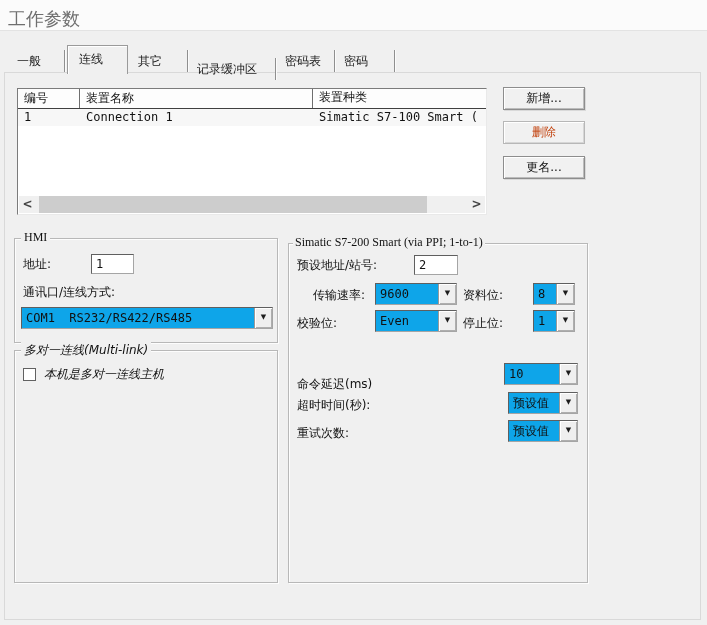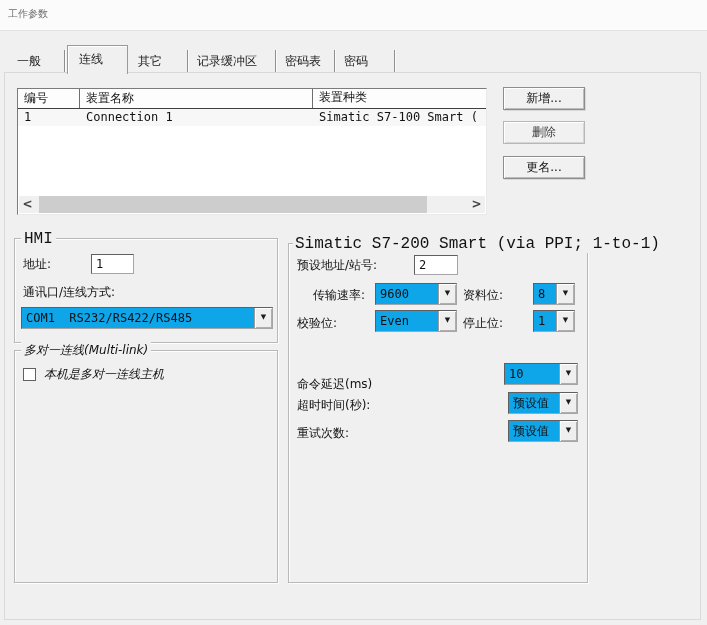--- a/index.html
+++ b/index.html
@@ -3,21 +3,21 @@
 <meta charset="utf-8">
 <style>
   html,body{margin:0;padding:0;}
   body{width:707px;height:625px;overflow:hidden;background:#fff;}
   .win{position:relative;width:707px;height:625px;background:#f0f0f0;
        font-family:"DejaVu Sans","Liberation Sans",sans-serif;font-size:12px;color:#111;}
 
   
   .titlebar{position:absolute;left:0;top:0;width:707px;height:30px;background:#fbfbfb;
             border-bottom:1px solid #e3e3e3;}
-  .titlebar .t{position:absolute;left:8px;top:7px;font-size:10px;color:#6f6f6f;}
+  .titlebar .t{position:absolute;left:8px;top:7px;font-size:18px;color:#6f6f6f;}
 
   
   .panel{position:absolute;left:4px;top:72px;width:697px;height:548px;
          background:#f0f0f0;border:1px solid #d9d9d9;box-sizing:border-box;}
 
   
   .tab{position:absolute;top:50px;height:22px;line-height:22px;padding-left:9px;
        box-sizing:border-box;border-right:1px solid #8f8f8f;box-shadow:1px 0 0 #fbfbfb;
        color:#1a1a1a;cursor:default;}
   .tab.sel{top:45px;height:29px;line-height:26px;background:#f0f0f0;z-index:3;
@@ -38,21 +38,21 @@
   .lv-scroll{position:absolute;left:1px;right:1px;bottom:1px;height:17px;background:#f0f0f0;}
   .lv-thumb{position:absolute;left:20px;top:0;width:388px;height:17px;background:#cdcdcd;}
   .lv-arrow{position:absolute;top:0;width:17px;height:17px;line-height:16px;text-align:center;
             color:#444;font-weight:bold;font-size:12px;}
   .lv-arrow.left{left:0;} .lv-arrow.right{right:0;}
 
   
   .btn{position:absolute;left:503px;width:82px;height:23px;background:#f1f1f1;
        border:1px solid #8d8d8d;box-sizing:border-box;text-align:center;line-height:20px;
        box-shadow:inset 1px 1px 0 #ffffff, inset -1px -1px 0 #bcbcbc, 1px 1px 0 #d9d9d9;cursor:default;}
-  .btn.disabled{color:#404040;border-color:#b7b7b7;
+  .btn.disabled{color:#c2410c;border-color:#b7b7b7;
        box-shadow:inset 1px 1px 0 #ffffff, inset -1px -1px 0 #d6d6d6;}
 
   
   .groupbox{position:absolute;border:1px solid #b8b8b8;box-sizing:border-box;
             box-shadow:inset 1px 1px 0 #fdfdfd, 1px 1px 0 #fdfdfd;}
   .gb-label{position:absolute;top:-9px;left:6px;background:#f0f0f0;padding:0 3px;white-space:nowrap;}
 
   
   .textbox{position:absolute;background:#fff;border:1px solid;box-sizing:border-box;
            border-color:#5f5f5f #a5a5a5 #a5a5a5 #5f5f5f;
@@ -61,37 +61,37 @@
   .combo{position:absolute;background:#0ea5e9;border:1px solid;box-sizing:border-box;
          border-color:#5f5f5f #a5a5a5 #a5a5a5 #5f5f5f;display:flex;}
   .combo-value{flex:1;font-family:"DejaVu Sans Mono","Liberation Mono",monospace;font-size:12px;
                line-height:20px;padding-left:4px;overflow:hidden;white-space:pre;}
   .combo-btn{width:17px;background:#efefef;border-left:1px solid #9a9a9a;
              box-shadow:inset 1px 1px 0 #fff, inset -1px -1px 0 #aeaeae;
              text-align:center;color:#1c1c1c;font-size:7px;line-height:19px;}
   .lbl{position:absolute;white-space:nowrap;line-height:16px;}
   .checkbox{position:absolute;width:13px;height:13px;background:#fff;border:1px solid #616161;
             box-sizing:border-box;}
-  .gb-title-mono{font-family:Liberation Mono, monospace;font-size:16px;}
+  .gb-title-mono{font-family:Liberation Serif, serif;font-size:12px;}
 </style>
 </head>
 <body>
 
 <div class="win">
 
   <div class="titlebar">
     <div class="t">工作参数</div>
   </div>
 
   <div class="panel"></div>
 
   <div class="tab" style="left:8px;width:57px;">一般</div>
   <div class="tab sel" style="left:67px;width:61px;">连线</div>
   <div class="tab" style="left:129px;width:59px;">其它</div>
-  <div class="tab" style="left:188px;width:88px;">记录缓冲区</div>
+  <div class="tab" style="left:188px;width:88px;margin-top:8px;">记录缓冲区</div>
   <div class="tab" style="left:276px;width:59px;">密码表</div>
   <div class="tab" style="left:335px;width:60px;">密码</div>
 
   <div class="listview">
     <div class="lv-header">
       <div class="lv-col c0">编号</div>
       <div class="lv-col c1">装置名称</div>
       <div class="lv-col c2">装置种类</div>
     </div>
     <div class="lv-row">

